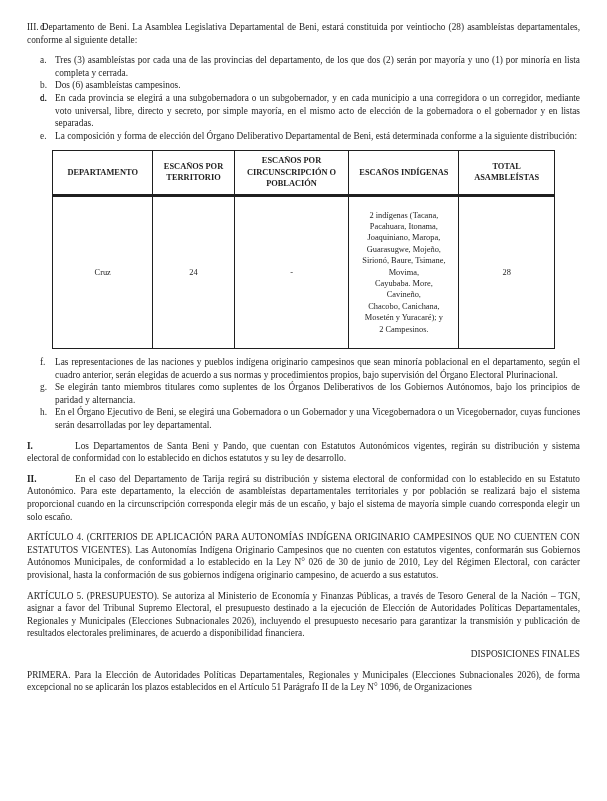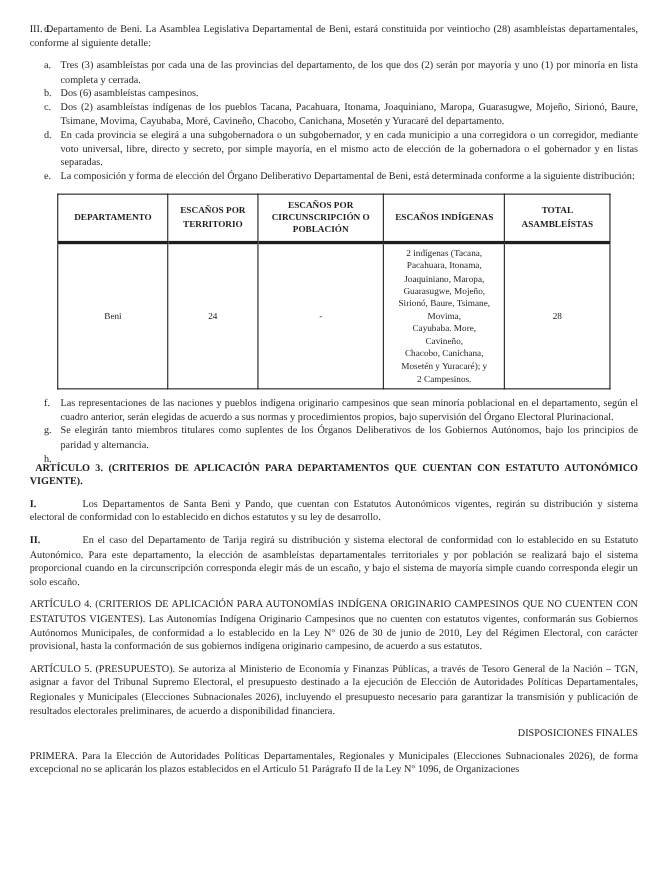--- a/index.html
+++ b/index.html
@@ -31,21 +31,21 @@
     width: 503px;
     margin: 2px 0 7px 25px;
     border: 1.5px solid #1f1f1f;
   }
   table.beni th, table.beni td {
     border: 1px solid #1f1f1f;
     text-align: center;
     vertical-align: middle;
     font-size: 8.4px;
     line-height: 11.4px;
-    padding: 3px 3px;
+    padding: 13px 3px;
     white-space: pre-line;
     overflow: hidden;
   }
   table.beni thead th {
     font-weight: bold;
     border-bottom: 3px solid #1f1f1f;
     padding: 4px 2px;
   }
   .c1 { width: 20%; } .c2 { width: 16%; } .c3 { width: 23%; } .c4 { width: 22%; } .c5 { width: 19%; }
 </style>
@@ -66,21 +66,20 @@
     <div class="hang">
       <span class="marker">a.</span>
       <span>Tres (3) asambleístas por cada una de las provincias del departamento, de los que dos (2) serán por mayoría y uno (1) por minoría en lista completa y cerrada.</span>
     </div>
     <div class="hang">
       <span class="marker">b.</span>
       <span>Dos (6) asambleístas campesinos.</span>
     </div>
     <div class="hang">
       <span class="marker">c.</span>
-      <span>Dos (2) asambleístas indígenas de los pueblos Tacana, Pacahuara, Itonama, Joaquiniano, Maropa, Guarasugwe, Mojeño, Sirionó, Baure, Tsimane, Movima, Cayubaba, Moré, Cavineño, Chacobo, Canichana, Mosetén y Yuracaré del departamento.</span>
     </div>
     <div class="hang">
       <span class="marker">d.</span>
       <span>En cada provincia se elegirá a una subgobernadora o un subgobernador, y en cada municipio a una corregidora o un corregidor, mediante voto universal, libre, directo y secreto, por simple mayoría, en el mismo acto de elección de la gobernadora o el gobernador y en listas separadas.</span>
     </div>
     <div class="hang">
       <span class="marker">e.</span>
       <span>La composición y forma de elección del Órgano Deliberativo Departamental de Beni, está determinada conforme a la siguiente distribución:</span>
     </div>
   </div>
@@ -94,21 +93,21 @@
         <th class="c3">ESCAÑOS POR
 CIRCUNSCRIPCIÓN O
 POBLACIÓN</th>
         <th class="c4">ESCAÑOS INDÍGENAS</th>
         <th class="c5">TOTAL
 ASAMBLEÍSTAS</th>
       </tr>
     </thead>
     <tbody>
       <tr>
-        <td>Beni</td>
+        <td>Cruz</td>
         <td>24</td>
         <td>-</td>
         <td>2 indígenas (Tacana,
 Pacahuara, Itonama,
 Joaquiniano, Maropa,
 Guarasugwe, Mojeño,
 Sirionó, Baure, Tsimane,
 Movima,
 Cayubaba. More,
 Cavineño,
@@ -124,24 +123,24 @@
     <div class="hang">
       <span class="marker">f.</span>
       <span>Las representaciones de las naciones y pueblos indígena originario campesinos que sean minoría poblacional en el departamento, según el cuadro anterior, serán elegidas de acuerdo a sus normas y procedimientos propios, bajo supervisión del Órgano Electoral Plurinacional.</span>
     </div>
     <div class="hang">
       <span class="marker">g.</span>
       <span>Se elegirán tanto miembros titulares como suplentes de los Órganos Deliberativos de los Gobiernos Autónomos, bajo los principios de paridad y alternancia.</span>
     </div>
     <div class="hang">
       <span class="marker">h.</span>
+      <span>En el Órgano Ejecutivo de Beni, se elegirá una Gobernadora o un Gobernador y una Vicegobernadora o un Vicegobernador, cuyas funciones serán desarrolladas por ley departamental.</span>
     </div>
   </div>
 
-  <div class="heading">ARTÍCULO 3. (CRITERIOS DE APLICACIÓN PARA DEPARTAMENTOS QUE CUENTAN CON ESTATUTO AUTONÓMICO VIGENTE).</div>
 
   <div class="para roman">
     <span class="rmarker">I.</span><span>Los Departamentos de Santa Beni y Pando, que cuentan con Estatutos Autonómicos vigentes, regirán su distribución y sistema electoral de conformidad con lo establecido en dichos estatutos y su ley de desarrollo.</span>
   </div>
 
   <div class="para roman">
     <span class="rmarker">II.</span><span>En el caso del Departamento de Tarija regirá su distribución y sistema electoral de conformidad con lo establecido en su Estatuto Autonómico. Para este departamento, la elección de asambleístas departamentales territoriales y por población se realizará bajo el sistema proporcional cuando en la circunscripción corresponda elegir más de un escaño, y bajo el sistema de mayoría simple cuando corresponda elegir un solo escaño.</span>
   </div>
 
   <div class="para">

